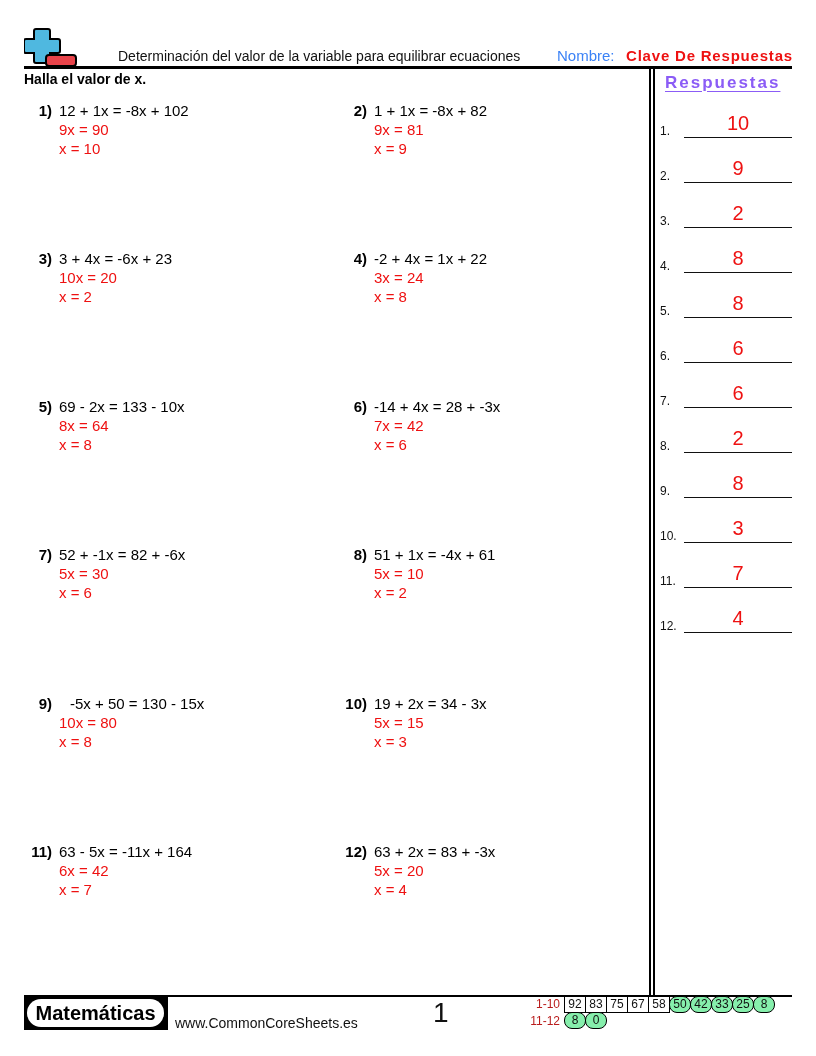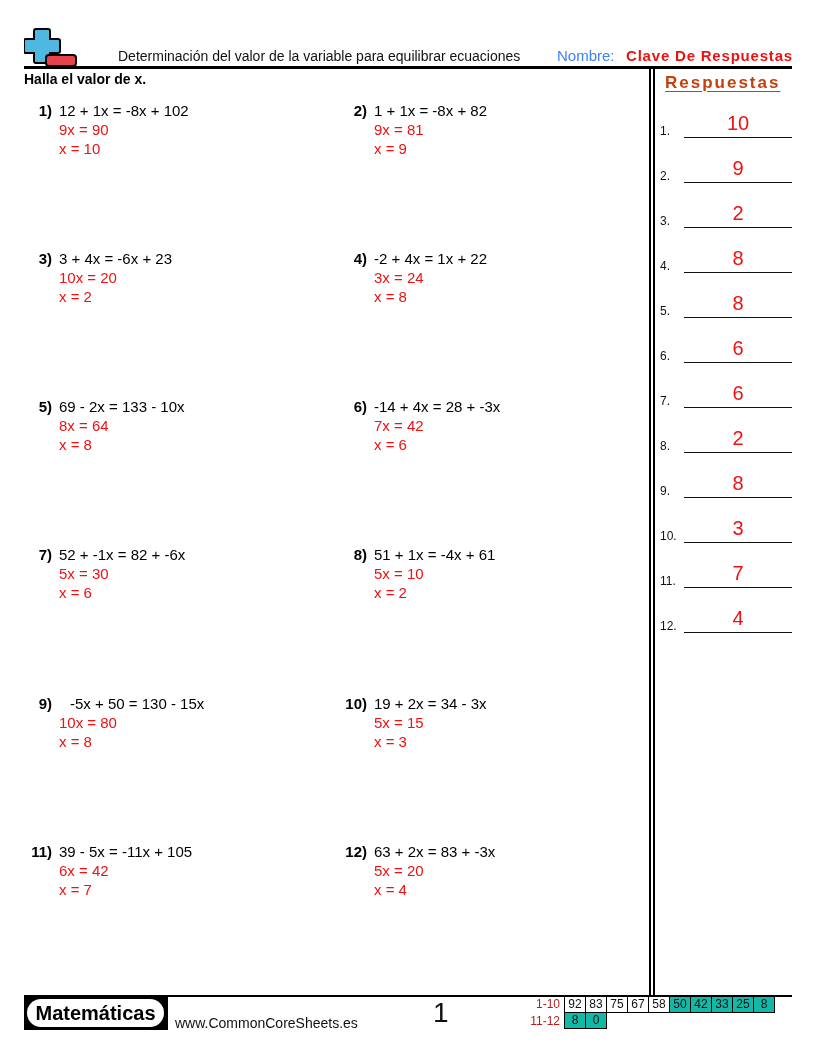--- a/index.html
+++ b/index.html
@@ -15,36 +15,36 @@
   .instructions { position: absolute; left: 24px; top: 71px; font-size: 14px; font-weight: bold; }
 
   .vline-a { position: absolute; left: 649px; top: 67px; width: 2px; height: 929px; background: #000; }
   .vline-b { position: absolute; left: 653px; top: 67px; width: 2px; height: 929px; background: #000; }
 
   .problem { position: absolute; width: 290px; font-size: 15px; line-height: 19px; }
   .problem .num { position: absolute; font-weight: bold; text-align: right; width: 36px; }
   .problem .eq { position: absolute; left: 0; white-space: nowrap; }
   .problem .step { position: absolute; left: 0; color: #ee1111; white-space: nowrap; }
 
-  .answers-title { position: absolute; left: 665px; top: 73px; font-size: 17px; font-weight: bold; letter-spacing: 2px; text-decoration: underline; text-underline-offset: 3px; color: #c2410c; }
+  .answers-title { position: absolute; left: 665px; top: 73px; font-size: 17px; font-weight: bold; letter-spacing: 2px; text-decoration: underline; text-underline-offset: 3px; color: #8b5cf6; }
   .ans-row { position: absolute; left: 660px; width: 132px; height: 26px; }
   .ans-row .idx { position: absolute; left: 0; bottom: 2px; font-size: 12px; color: #111; }
   .ans-row .line { position: absolute; left: 24px; right: 0; bottom: 2px; height: 1.5px; background: #111; }
   .ans-row .val { position: absolute; left: 24px; right: 0; bottom: 5px; text-align: center; font-size: 20px; font-weight: normal; color: #ee1111; }
 
   .footer-rule { position: absolute; left: 24px; top: 995px; width: 768px; height: 1.5px; background: #000; }
   .brand-box { position: absolute; left: 24px; top: 996px; width: 144px; height: 34px; background: #000; }
   .brand-pill { position: absolute; left: 3px; top: 3px; width: 137px; height: 28px; background: #fff; border-radius: 14px; font-size: 20px; font-weight: bold; text-align: center; line-height: 28px; color: #000; }
   .website { position: absolute; left: 175px; top: 1015px; font-size: 14px; color: #111; }
   .page-num { position: absolute; left: 433px; top: 997px; font-size: 28px; color: #111; }
 
   .score-label { position: absolute; font-size: 12px; text-align: right; width: 38px; color: #b91c1c; }
   .score-row { position: absolute; display: flex; }
   .score-cell { width: 22px; height: 17px; border: 1px solid #000; margin-left: -1px; font-size: 12px; text-align: center; line-height: 15px; color: #111; }
-  .score-cell.shade { background: #14b8a6; }
+  .score-cell.shade { background: #86efac; border-radius: 8px; }
 </style>
 </head>
 <body>
 
 <svg class="logo" viewBox="0 0 54 42">
   <path d="M10 4 h12 a2 2 0 0 1 2 2 v8 h8 a2 2 0 0 1 2 2 v10 a2 2 0 0 1 -2 2 h-8 v8 a2 2 0 0 1 -2 2 h-12 a2 2 0 0 1 -2 -2 v-8 h-8 a2 2 0 0 1 -2 -2 v-10 a2 2 0 0 1 2 -2 h8 v-8 a2 2 0 0 1 2 -2 z" transform="translate(2,0)" fill="#4fb8e0" stroke="#000" stroke-width="2"></path>
   <rect x="22" y="30" width="30" height="11" rx="3" fill="#e8434a" stroke="#000" stroke-width="2"></rect>
 </svg>
 <div class="header-title">Determinación del valor de la variable para equilibrar ecuaciones</div>
 <div class="name-label">Nombre:</div>
@@ -116,21 +116,21 @@
 </div>
 <div class="problem" style="left:331px; top:694px;">
   <span class="num" style="left:0;">10)</span>
   <span class="eq" style="left:43px;">19 + 2x = 34 - 3x</span>
   <span class="step" style="left:43px; top:19px;">5x = 15</span>
   <span class="step" style="left:43px; top:38px;">x = 3</span>
 </div>
 
 <div class="problem" style="left:16px; top:842px;">
   <span class="num" style="left:0;">11)</span>
-  <span class="eq" style="left:43px;">39 - 5x = -11x + 105</span>
+  <span class="eq" style="left:43px;">63 - 5x = -11x + 164</span>
   <span class="step" style="left:43px; top:19px;">6x = 42</span>
   <span class="step" style="left:43px; top:38px;">x = 7</span>
 </div>
 <div class="problem" style="left:331px; top:842px;">
   <span class="num" style="left:0;">12)</span>
   <span class="eq" style="left:43px;">63 + 2x = 83 + -3x</span>
   <span class="step" style="left:43px; top:19px;">5x = 20</span>
   <span class="step" style="left:43px; top:38px;">x = 4</span>
 </div>
 

